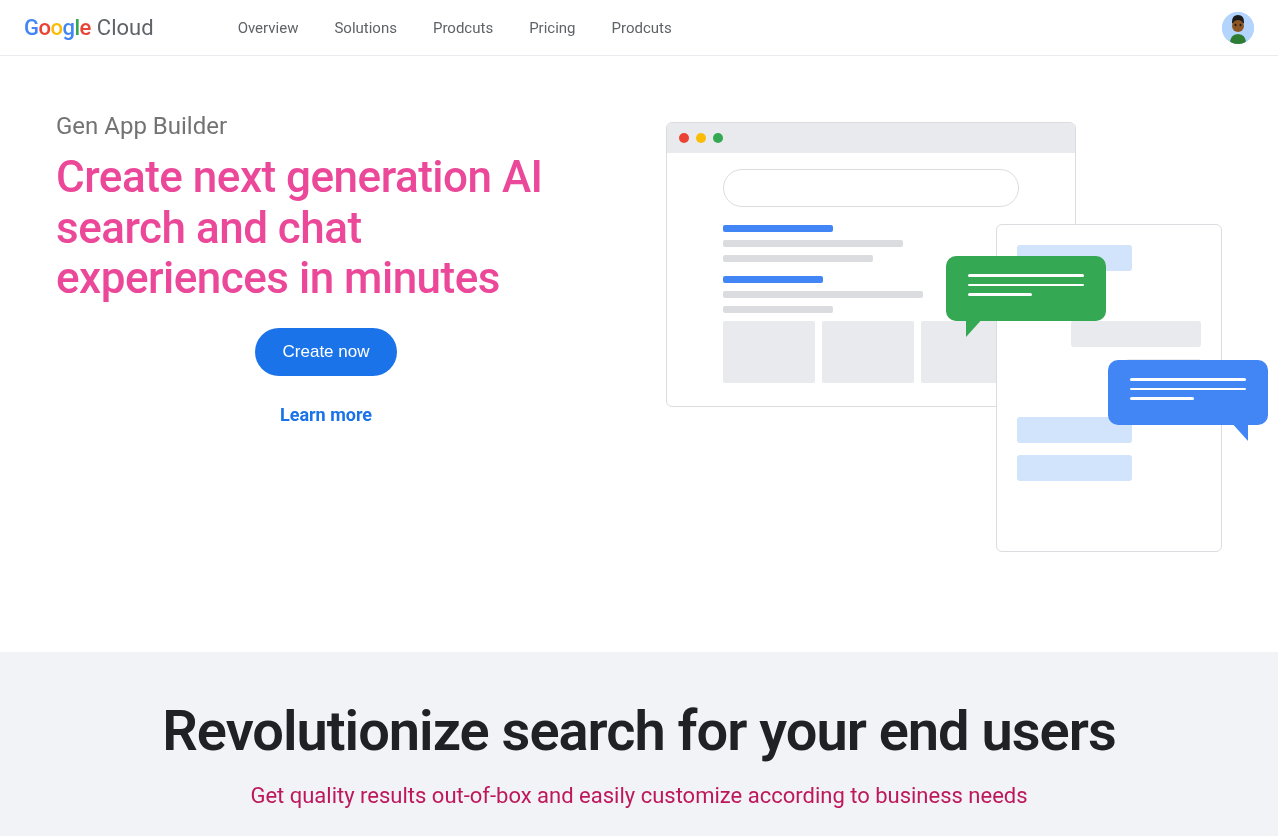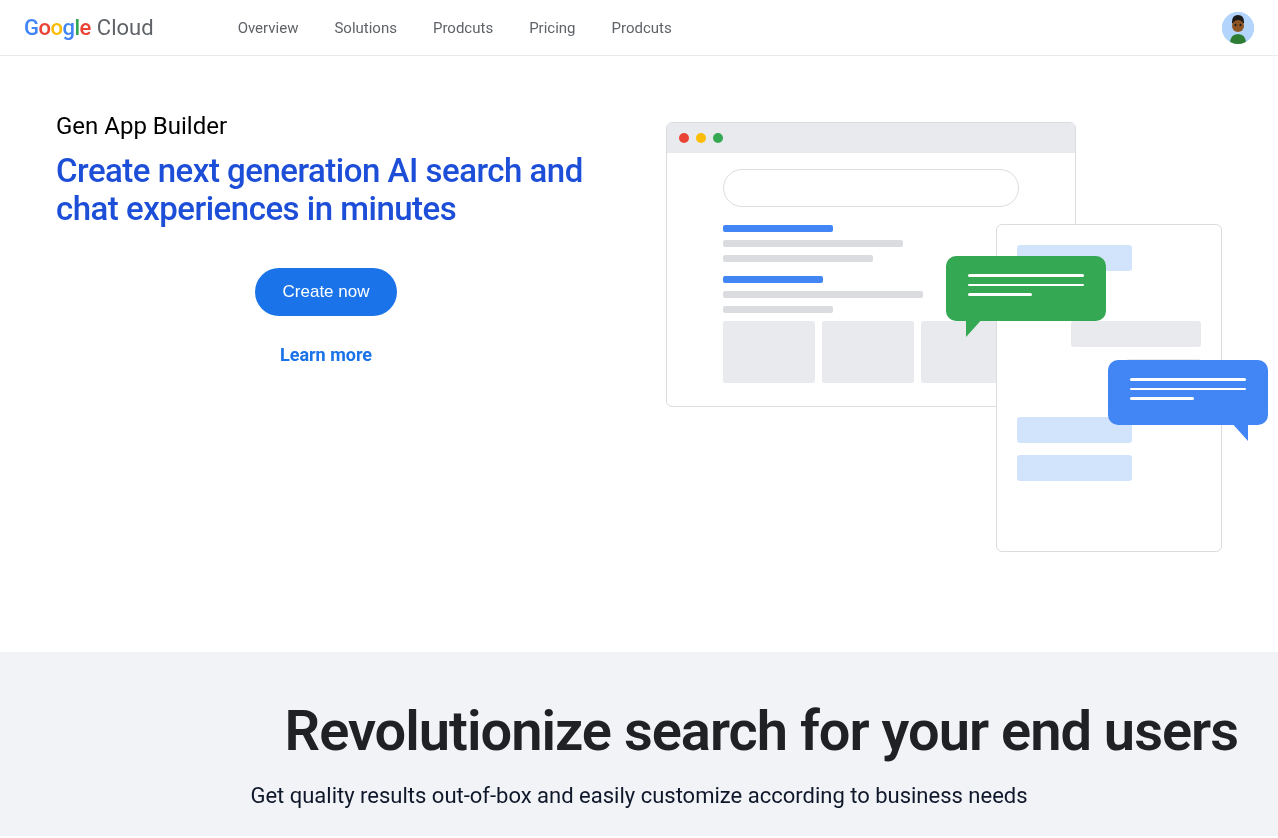--- a/index.html
+++ b/index.html
@@ -84,32 +84,32 @@
       padding: 56px 56px 80px;
       gap: 40px;
     }
     
     .hero-content {
       flex: 0 0 540px;
     }
     
     .eyebrow {
       font-size: 24px;
-      color: #000000;
+      color: #737373;
       font-weight: 400;
       margin-bottom: 12px;
     }
     
     .hero-title {
-      font-size: 33px;
+      font-size: 44px;
       line-height: 1.15;
       font-weight: 500;
-      color: #1d4ed8;
+      color: #ec4899;
       letter-spacing: -0.5px;
-      margin-bottom: 40px;
+      margin-bottom: 24px;
     }
     
     .hero-desc {
       font-size: 17px;
       line-height: 1.65;
       color: #5f6368;
       margin-bottom: 40px;
       max-width: 510px;
     }
     
@@ -307,26 +307,25 @@
       text-align: center;
     }
     
     .section-2-title {
       font-size: 56px;
       font-weight: 600;
       line-height: 1.12;
       letter-spacing: -1px;
       color: #202124;
       margin-bottom: 20px;
-      text-align: right;
     }
     
     .section-2-sub {
       font-size: 22px;
-      color: #0f172a;
+      color: #be185d;
       font-weight: 400;
     }
   </style>
 </head>
 <body>
 
 <header class="header">
   <div class="logo-wrapper">
     <span class="google-logo">
       <span class="g-blue">G</span><span class="g-red">o</span><span class="g-yellow">o</span><span class="g-blue">g</span><span class="g-green">l</span><span class="g-red">e</span>

